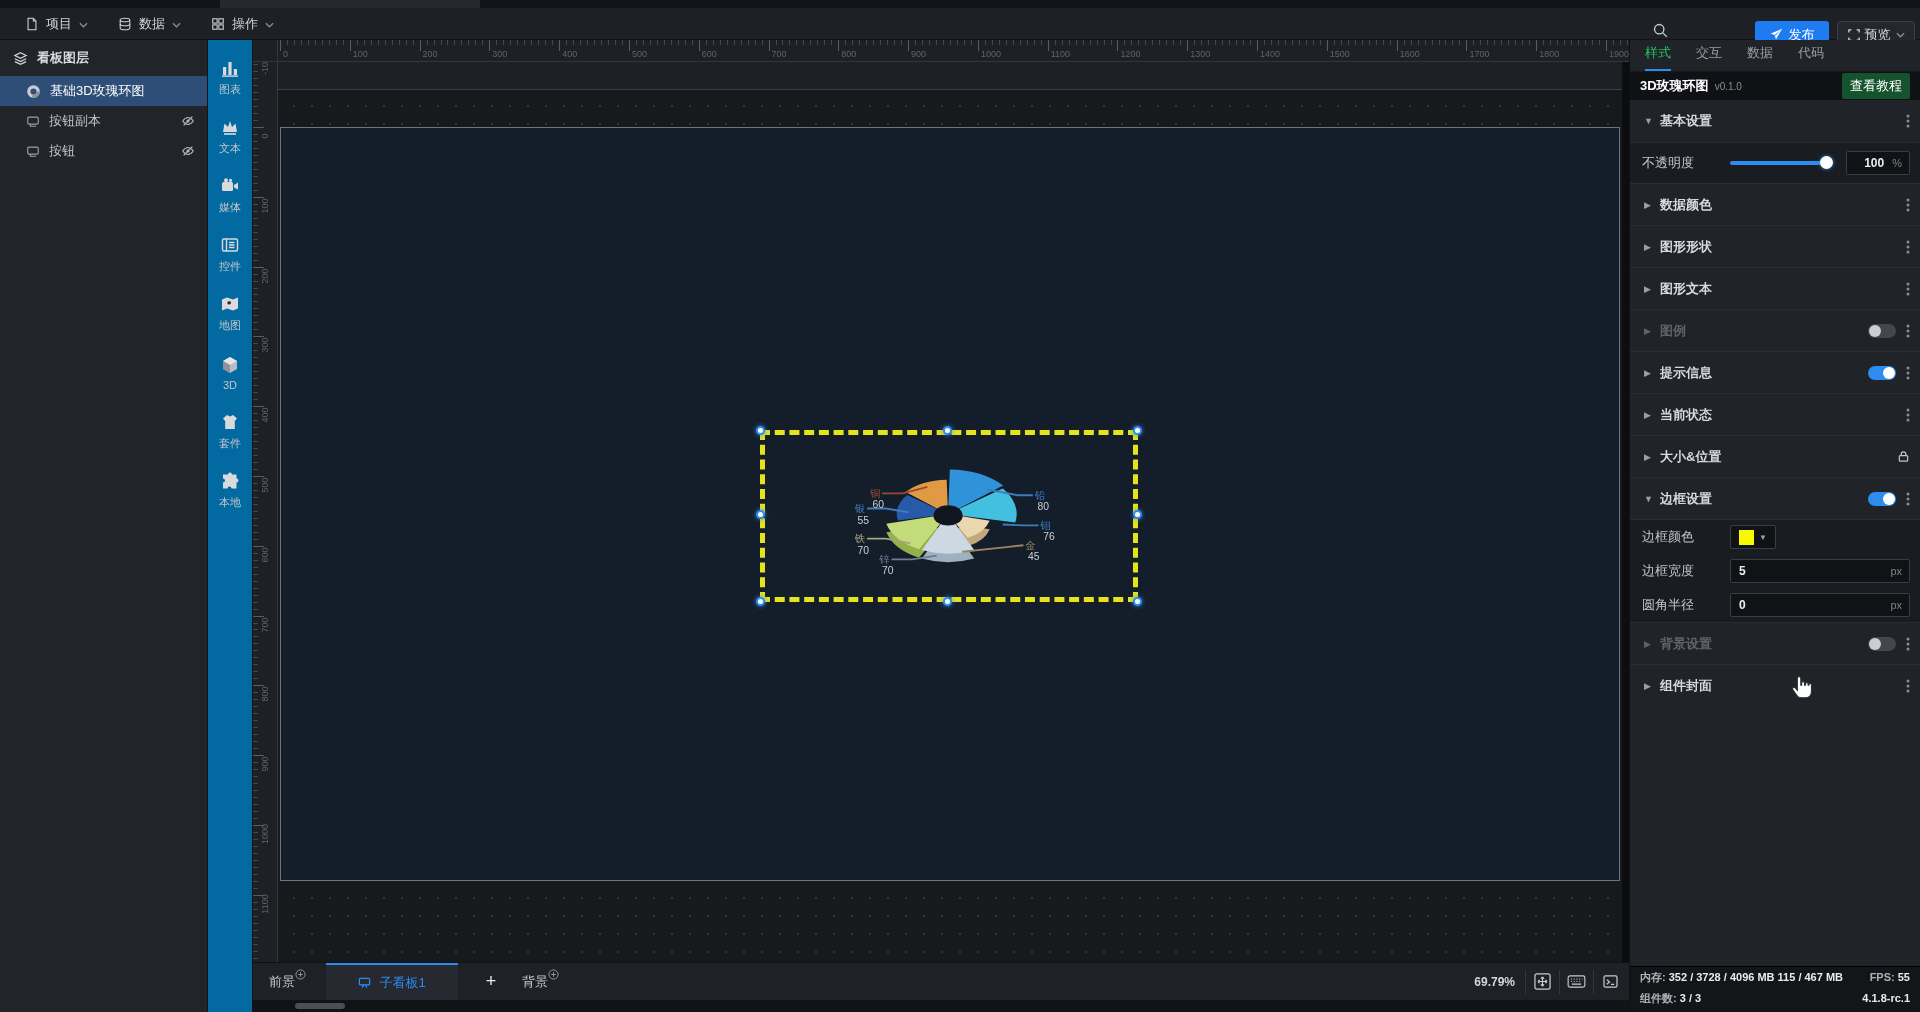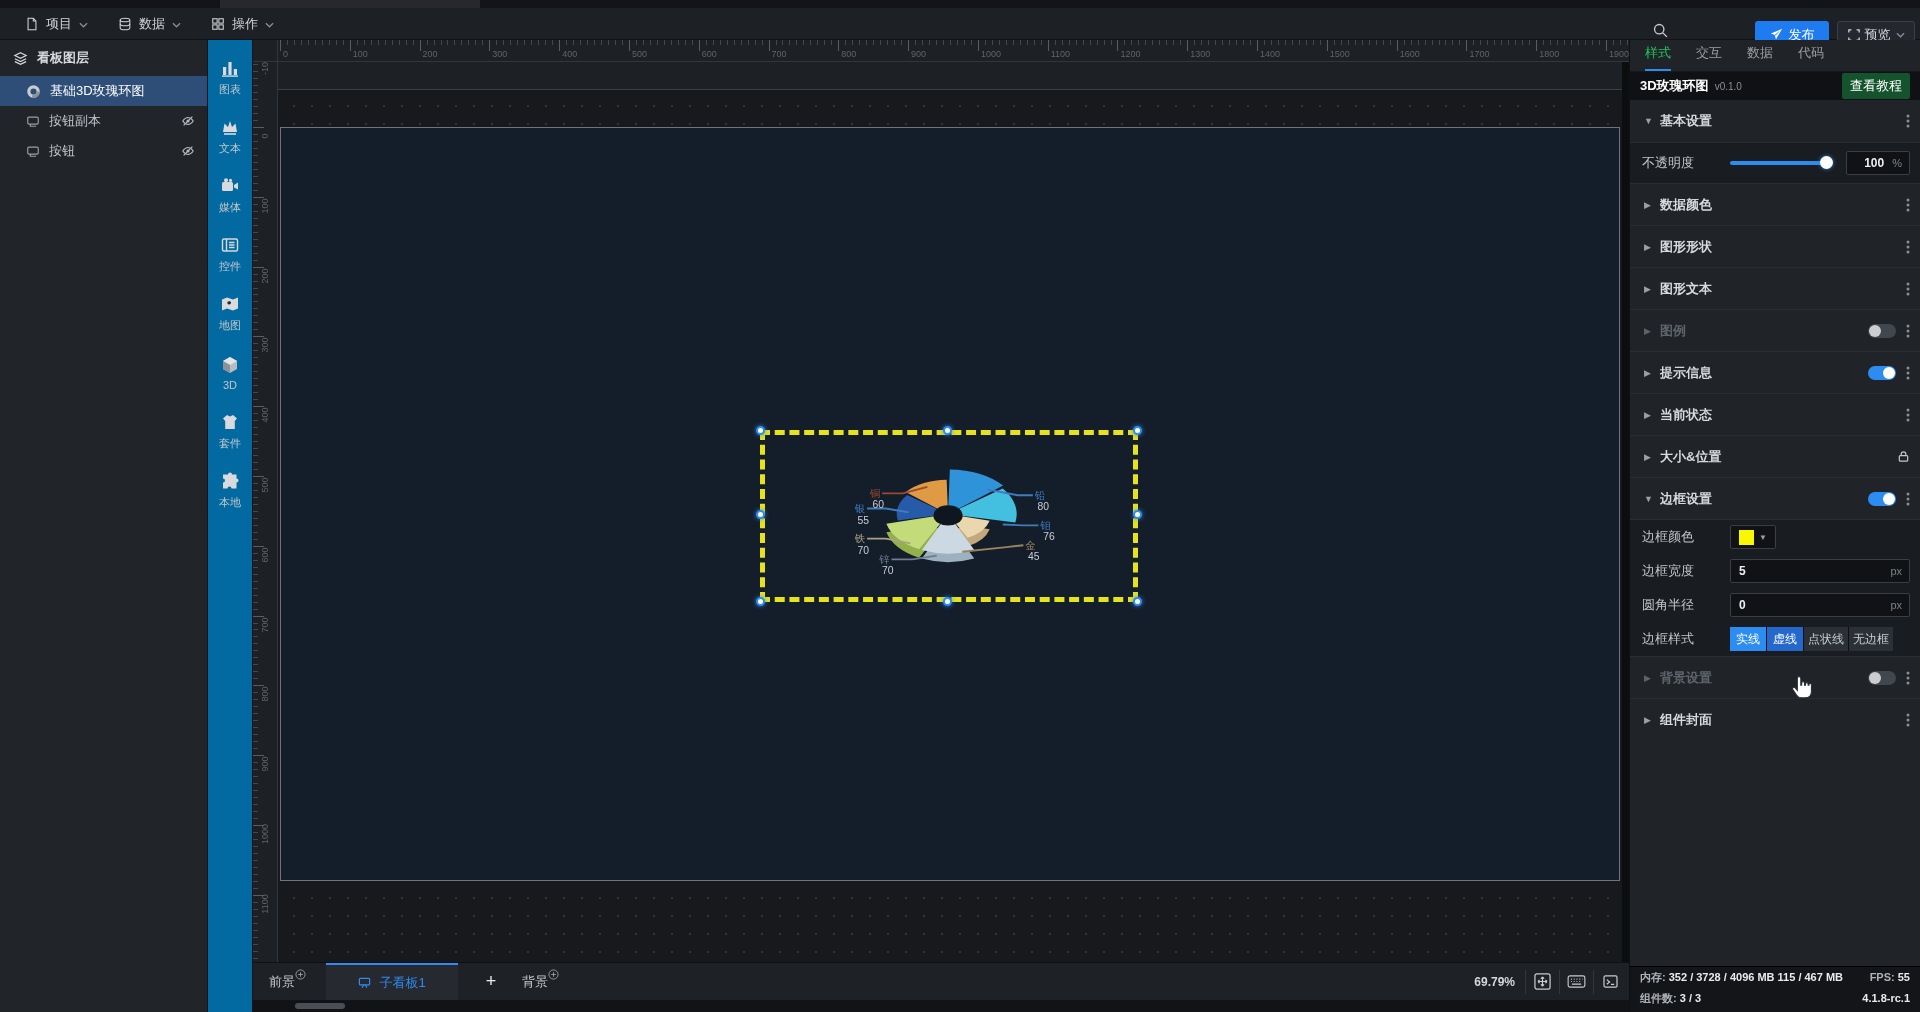--- a/index.html
+++ b/index.html
@@ -966,29 +966,20 @@
               <span class="unit">px</span>
             </span>
           </div>
           <div class="vrow">
             <span class="vlabel">圆角半径</span>
             <span class="ibox">
               <input value="0" style="">
               <span class="unit">px</span>
             </span>
           </div>
-          <div class="vrow">
-            <span class="vlabel">边框样式</span>
-            <span class="seg">
-              <button class="sbtn act" style="width:36px">实线</button>
-              <button class="sbtn hov" style="width:36px">虚线</button>
-              <button class="sbtn" style="width:44px">点状线</button>
-              <button class="sbtn" style="width:44px">无边框</button>
-            </span>
-          </div>
         </div>
         <div class="sec-h dis">
           <span class="tri">▶</span>
           <span class="sec-label">背景设置</span>
           <span class="sec-ctl">
             <button class="tgl off"></button>
             <button class="kebab">
               <svg viewBox="0 0 4 14" width="4" height="14" fill="currentColor">
                 <circle cx="2" cy="2" r="1.5"></circle>
                 <circle cx="2" cy="7" r="1.5"></circle>

